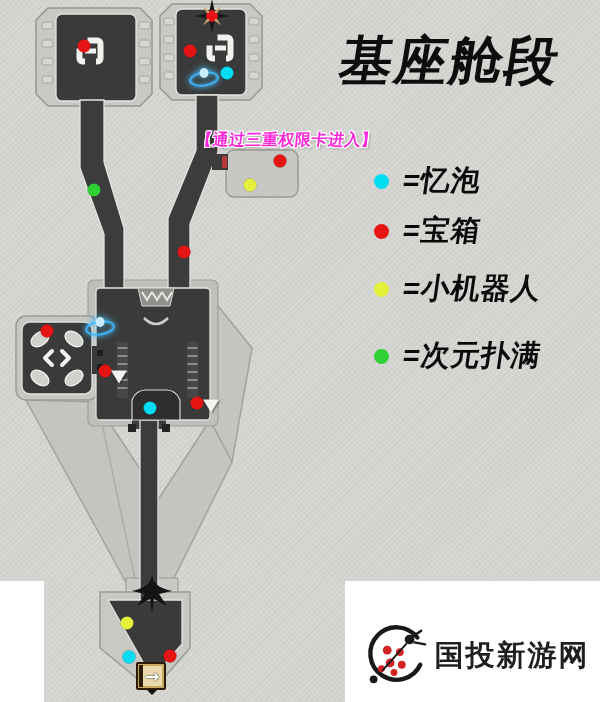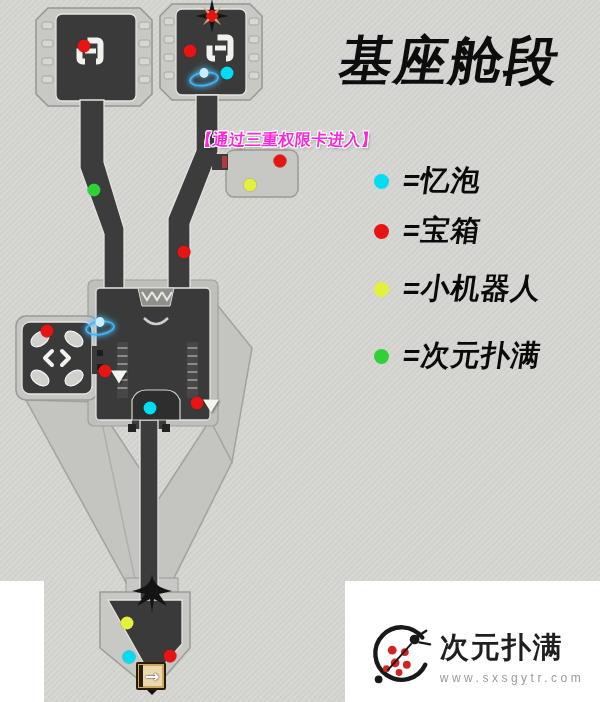--- a/index.html
+++ b/index.html
@@ -232,17 +232,16 @@
           <circle cx="42" cy="44" r="4"></circle>
         <circle cx="34" cy="52" r="3.5"></circle>
           <circle cx="21" cy="48" r="3.5"></circle>
       </g>
       <line x1="47" y1="22" x2="22" y2="50" stroke="#191919" stroke-width="2"></line>
       <circle cx="50" cy="18" r="5" fill="#191919"></circle>
       <path d="M53,15 l9,-6 M55,21 l11,2" stroke="#191919" stroke-width="2.5" stroke-linecap="round" fill="none"></path>
       <circle cx="13" cy="59" r="4" fill="#191919"></circle>
     </svg>
     <div class="wm-text">
-      <div class="wm-name">次元扑满</div>
-      <div class="wm-url">www.sxsgytr.com</div>
+      <div class="wm-name">国投新游网</div>
     </div>
   </div>
 </div>
 
 </body></html>

